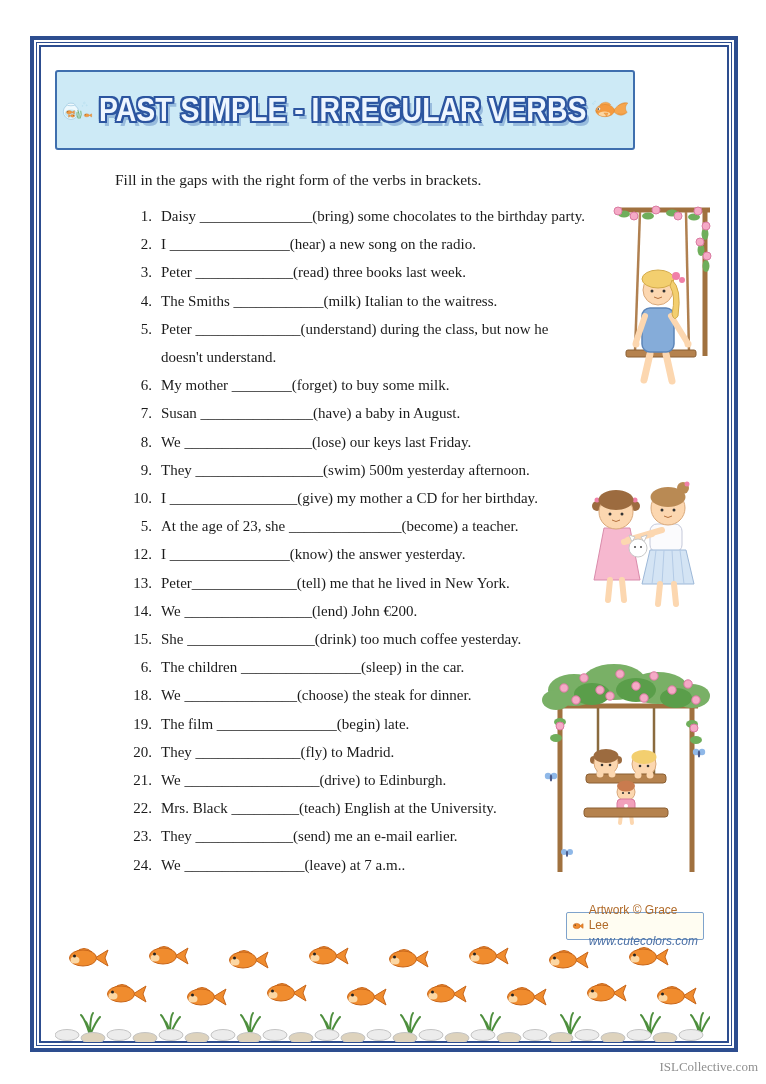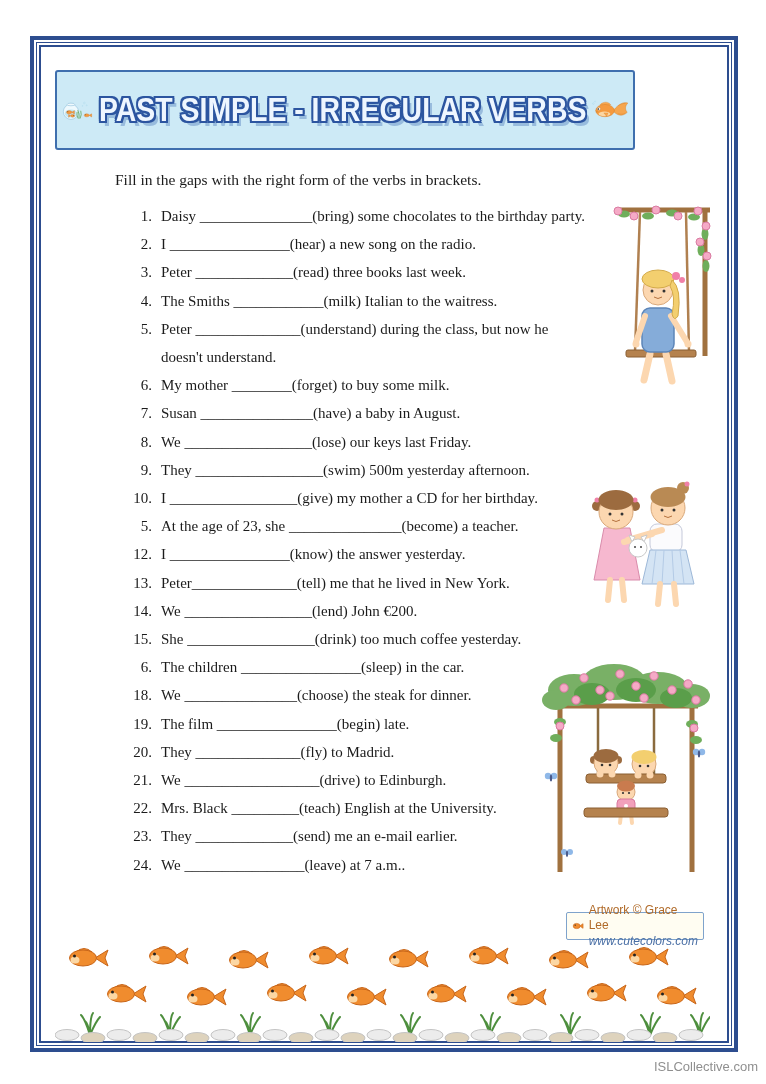--- a/index.html
+++ b/index.html
@@ -46,21 +46,21 @@
     position:absolute; left:566px; top:912px; width:138px; height:28px;
     border:1px solid #7fa3cc; background:#fffdf2; border-radius:2px;
     box-sizing:border-box; display:flex; align-items:center; gap:5px; padding:1px 5px;
   }
   .credit-txt { font-family:"Liberation Sans", sans-serif; font-size:12px; line-height:1.3; }
   .credit-l1 { color:#b06a28; }
   .credit-l2 { color:#4a6fa5;font-style:italic; }
 
   .watermark {
     position:absolute; right:8px; top:1059px;
-    font-family:Liberation Sans, sans-serif; font-size:13px;
+    font-family:Liberation Serif, serif; font-size:13px;
     color:var(--watermark-grey,#8f8f8f);
   }
 </style>
 </head>
 <body>
 
 <div class="page">
 
   <div class="frame-outer">
     <div class="frame-mid">

